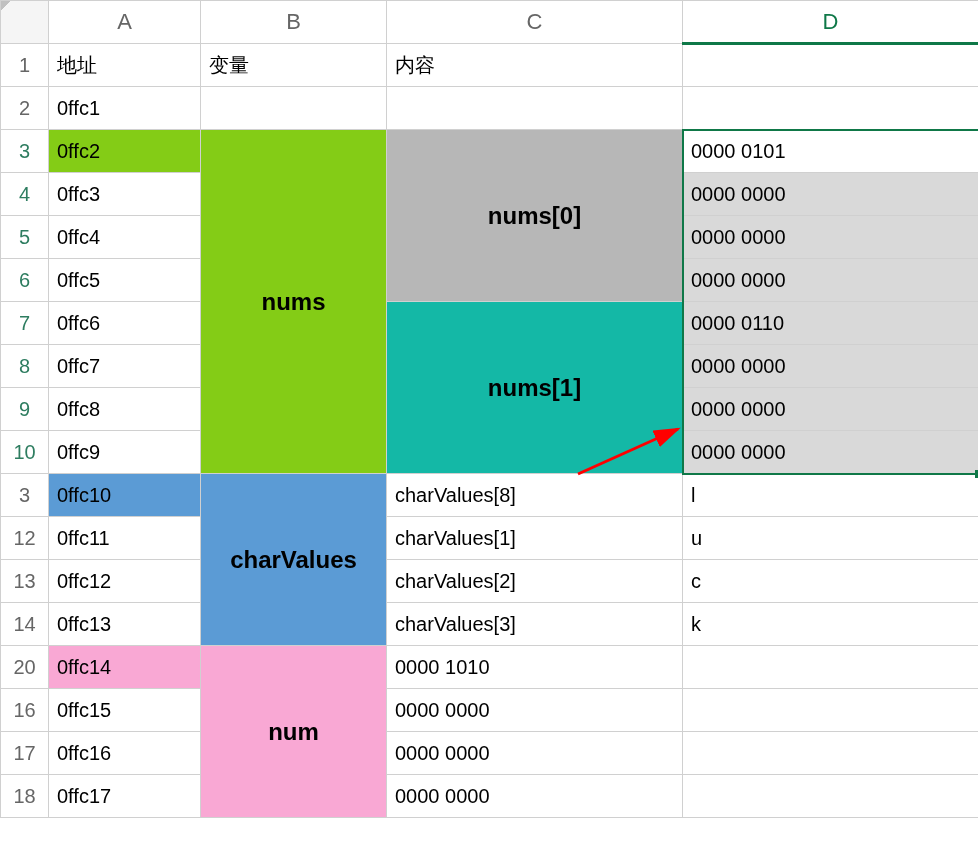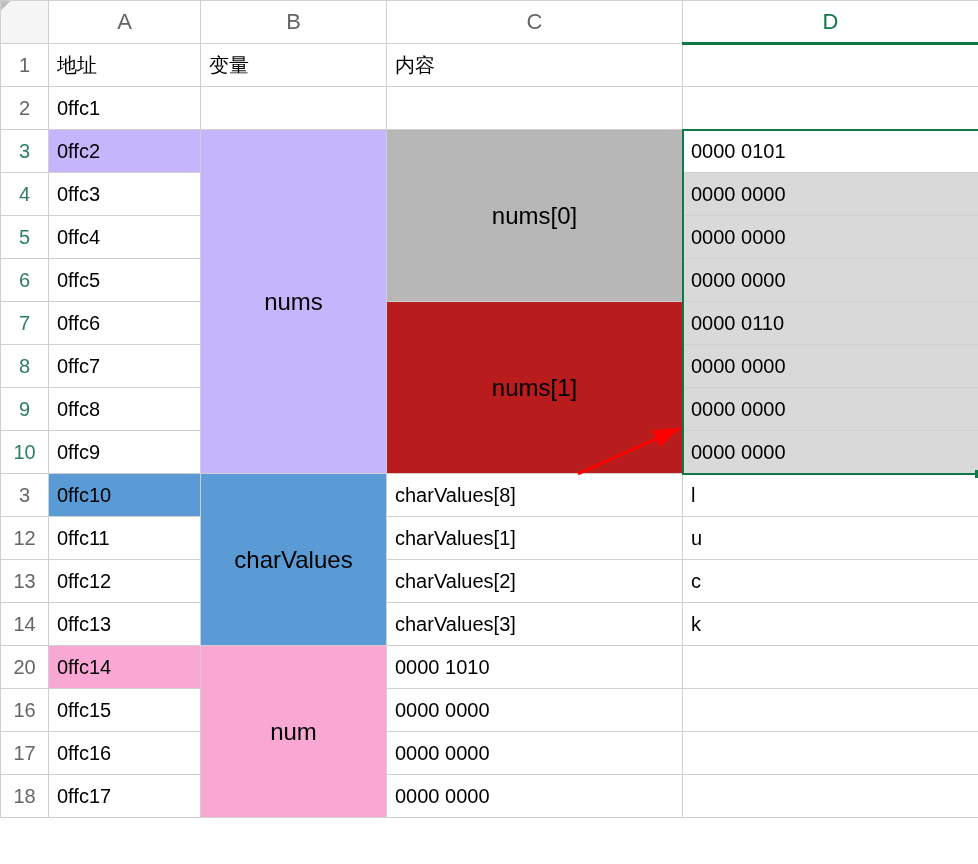--- a/index.html
+++ b/index.html
@@ -49,28 +49,28 @@
     background: #fff;
     font-size: 20px;
   }
   .rowhead.sel { color: #2e7d60; font-weight: 500; }
   .colA { width: 152px; }
   .colB { width: 186px; }
   .colC { width: 296px; }
   .colD { width: 296px; }
 
   
-  .green   { background: #c4b5fd; }
+  .green   { background: #84cc16; }
   .gray    { background: #b7b7b7; }
-  .yellow  { background: #b91c1c; }
+  .yellow  { background: #14b8a6; }
   .blue    { background: #5b9bd5; margin-left: 6px; }
   .orange  { background: #f9a8d4; }
   .selbg   { background: #d9d9d9; }
 
-  .center { text-align: center; }
+  .center { text-align: center; font-weight: bold; }
   .big    { font-size: 24px; }
 
   
   .selection {
     position: absolute;
     border: 2px solid #0f7848;
     pointer-events: none;
   }
   .selection .handle {
     position: absolute;

